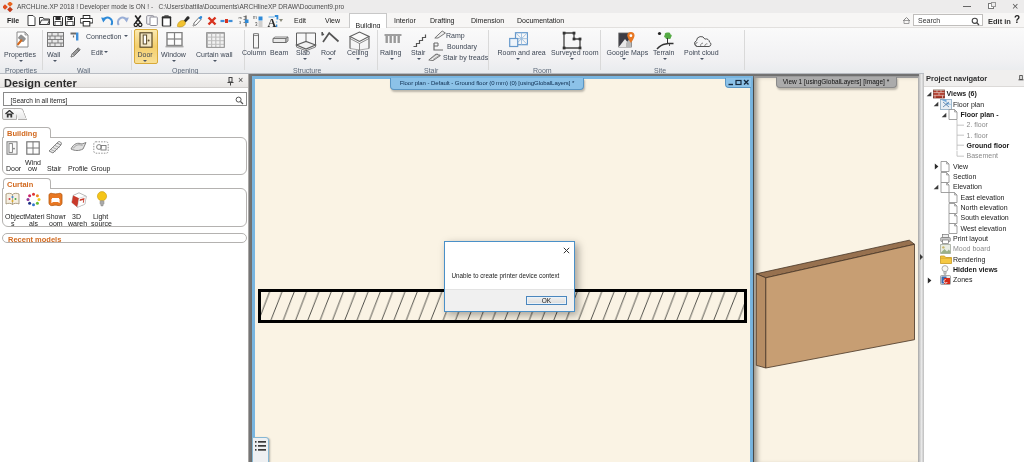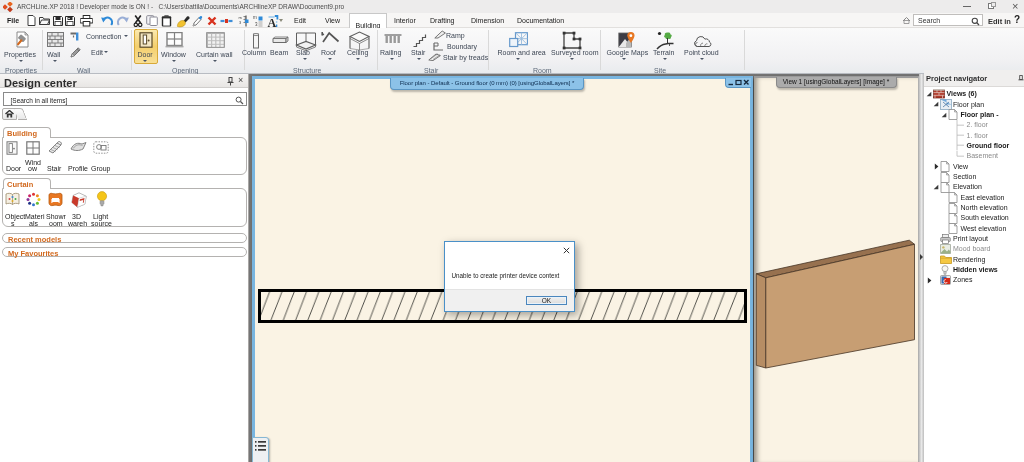--- a/index.html
+++ b/index.html
@@ -475,23 +475,20 @@
   <div class="abs lbl" style="left:46px;top:139px;color:#222;">Showr</div>
   <div class="abs lbl" style="left:49px;top:145.5px;color:#222;">oom</div>
   <div class="abs lbl" style="left:72px;top:139px;color:#222;">3D</div>
   <div class="abs lbl" style="left:68px;top:145.5px;color:#222;">wareh</div>
   <div class="abs lbl" style="left:93px;top:139px;color:#222;">Light</div>
   <div class="abs lbl" style="left:91px;top:145.5px;color:#222;">source</div>
 
   <div class="abs" style="left:2px;top:158.5px;width:244.5px;height:10.5px;border:1px solid #b4b2b0;border-radius:5px;background:#fff;">
     <div class="abs" style="left:5px;top:1px;font-size:7.5px;font-weight:bold;color:#d2691e;">Recent models</div>
   </div>
-  <div class="abs" style="left:2px;top:172.5px;width:244.5px;height:10.5px;border:1px solid #b4b2b0;border-radius:5px;background:#fff;">
-    <div class="abs" style="left:5px;top:1px;font-size:7.5px;font-weight:bold;color:#d2691e;">My Favourites</div>
-  </div>
 </div>
 
 <div class="abs" style="left:249px;top:74px;width:670px;height:388px;background:#767676;"></div>
 
 <div id="fpwin" class="abs" style="left:252px;top:75.5px;width:501px;height:393px;background:#faf3e4;border:3px solid #78b5e0;box-shadow:2px 2px 4px rgba(0,0,0,0.45);">
 
   <div class="abs" style="left:135px;top:-0.5px;width:194px;height:11.5px;background:#8cc2e8;border:1px solid #5a96c4;border-top:none;border-radius:0 0 4px 4px;box-shadow:1px 2px 2px rgba(0,0,0,0.25);">
     <div style="font-size:6px;letter-spacing:-0.05px;color:#0e2c4e;text-align:center;line-height:11px;white-space:nowrap;">Floor plan - Default - Ground floor (0 mm) (0) [usingGlobalLayers] *</div>
   </div>
 

